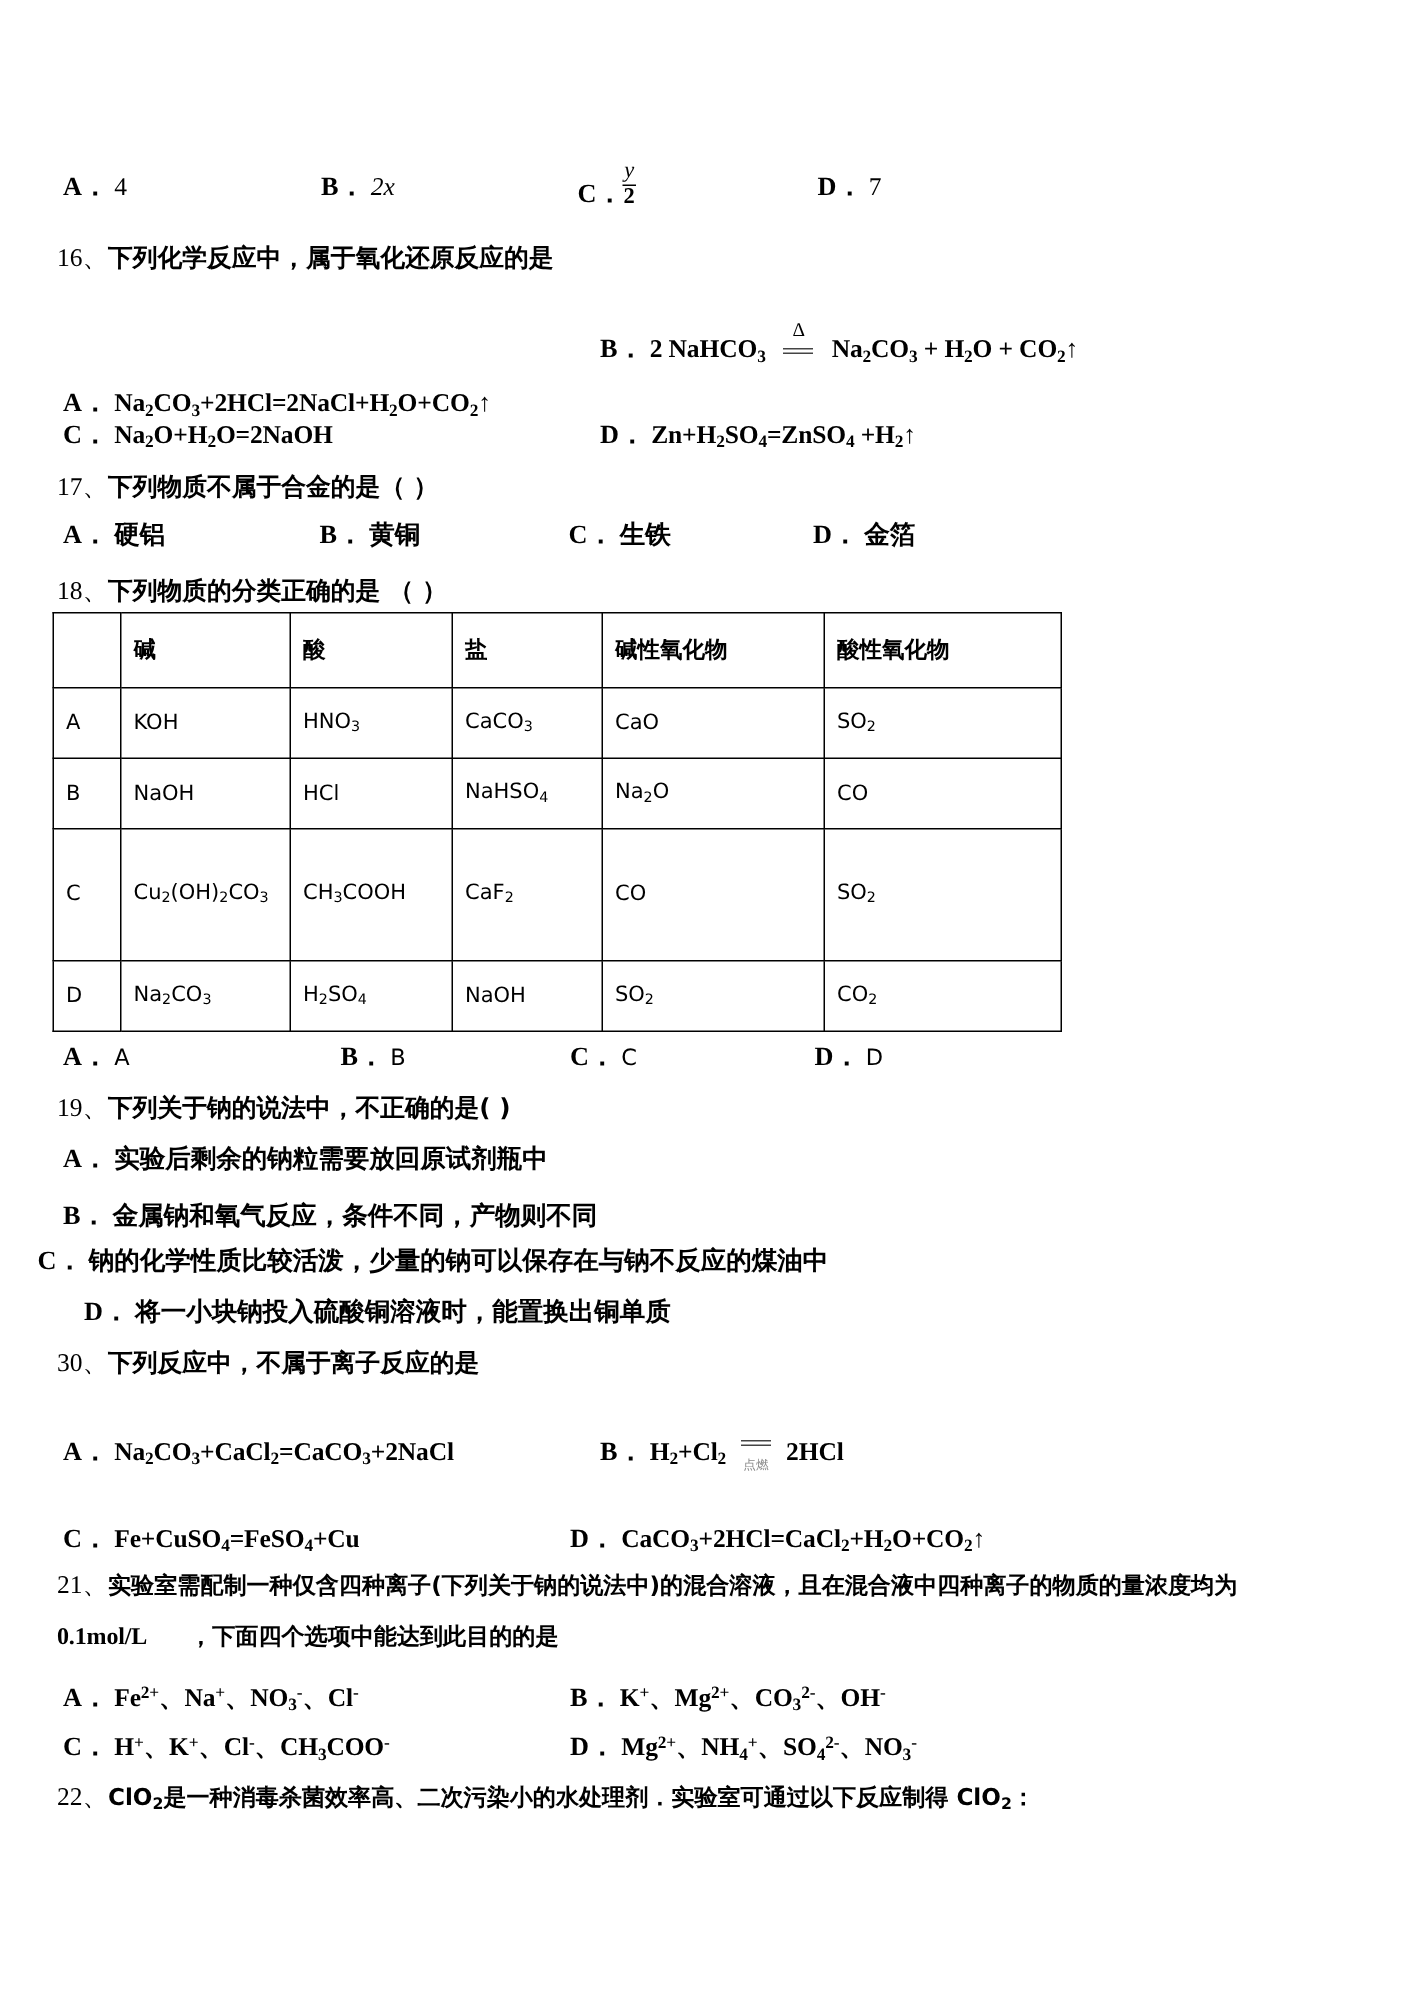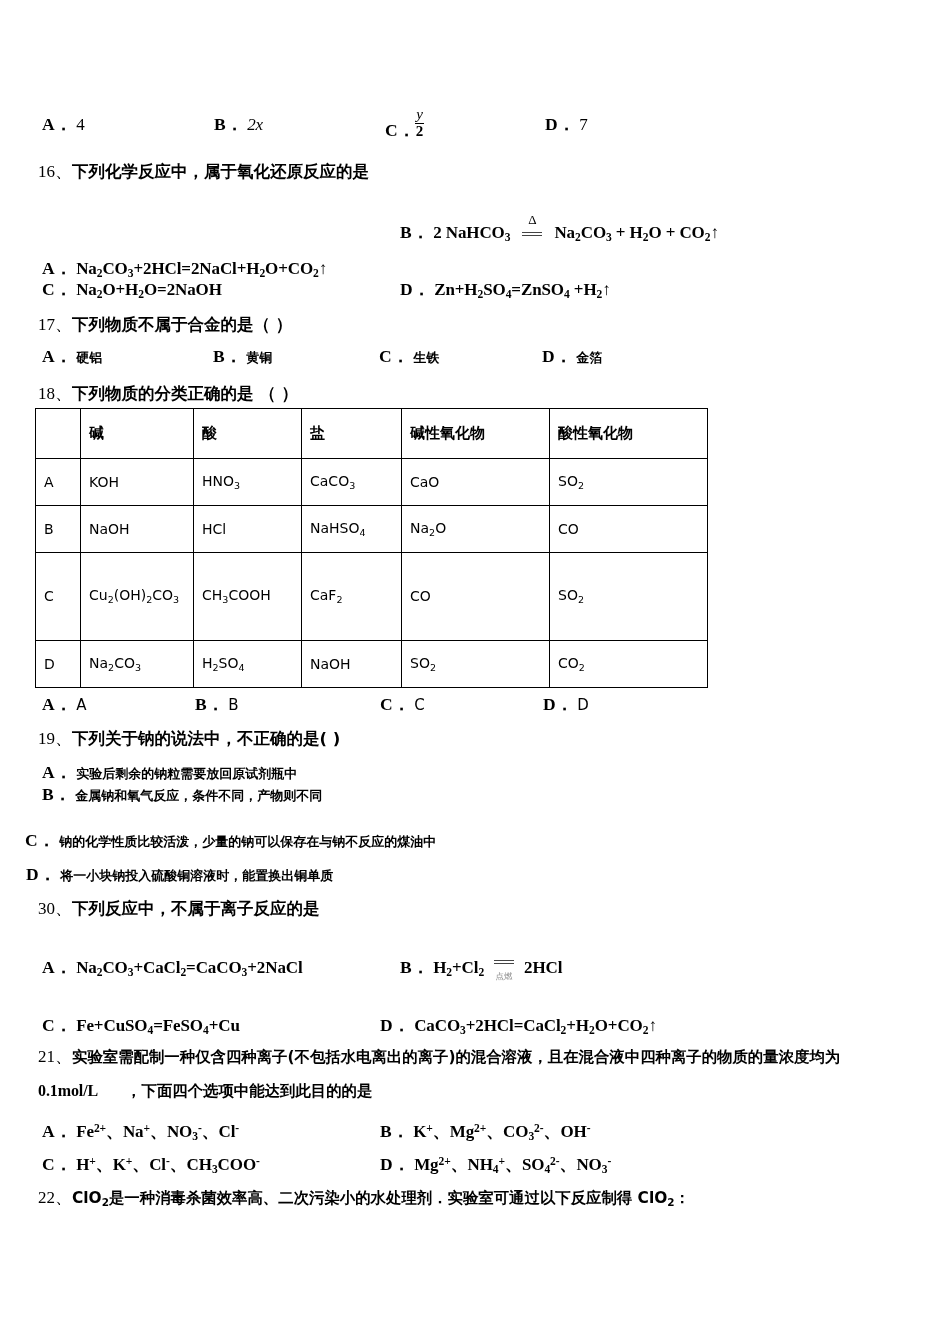--- a/index.html
+++ b/index.html
@@ -56,21 +56,21 @@
     position: absolute;
     left: 38px;
     white-space: nowrap;
   }
   .qline .cn { font-size: 16.5px; text-align: right; }
 
   .opt {
     position: absolute;
     white-space: nowrap;
   }
-  .opt .cn { font-size: 13px; }
+  .opt .cn { font-size: 17px; }
 
   
   .frac {
     display: inline-block;
     vertical-align: -0.35em;
     text-align: center;
     font-family: "Liberation Serif", serif;
     font-size: 15px;
     line-height: 1.05;
     position: relative;
@@ -278,45 +278,45 @@
           <td class="chem">CO<sub>2</sub></td>
         </tr>
       </tbody>
     </table>
   </div>
 
   <div class="row" style="top:692px;">
     <span class="opt" style="left:42px;">
       <span class="opt-label">A．</span><span class="formula" style="font-family:'DejaVu Sans',sans-serif;font-weight:normal;font-size:15px;padding-left:4px;">A</span>
     </span>
-    <span class="opt" style="left:195px;">
+    <span class="opt" style="left:227px;">
       <span class="opt-label">B．</span><span class="formula" style="font-family:'DejaVu Sans',sans-serif;font-weight:normal;font-size:15px;padding-left:4px;">B</span>
     </span>
     <span class="opt" style="left:380px;">
       <span class="opt-label">C．</span><span class="formula" style="font-family:'DejaVu Sans',sans-serif;font-weight:normal;font-size:15px;padding-left:4px;">C</span>
     </span>
     <span class="opt" style="left:543px;">
       <span class="opt-label">D．</span><span class="formula" style="font-family:'DejaVu Sans',sans-serif;font-weight:normal;font-size:15px;padding-left:4px;">D</span>
     </span>
   </div>
 
   <div class="qline" style="top:727px;">
     <span class="qnum">19、</span><span class="cn">下列关于钠的说法中，不正确的是(  )</span>
   </div>
 
   <div class="opt" style="left:42px; top:760px;">
     <span class="opt-label">A．</span><span class="cn" style="padding-left:4px;">实验后剩余的钠粒需要放回原试剂瓶中</span>
   </div>
-  <div class="opt" style="left:42px; top:782px;">
+  <div class="opt" style="left:42px; top:798px;">
     <span class="opt-label">B．</span><span class="cn" style="padding-left:4px;">金属钠和氧气反应，条件不同，产物则不同</span>
   </div>
   <div class="opt" style="left:25px; top:828px;">
     <span class="opt-label">C．</span><span class="cn" style="padding-left:4px;">钠的化学性质比较活泼，少量的钠可以保存在与钠不反应的煤油中</span>
   </div>
-  <div class="opt" style="left:26px; top:862px;">
+  <div class="opt" style="left:56px; top:862px;">
     <span class="opt-label">D．</span><span class="cn" style="padding-left:4px;">将一小块钠投入硫酸铜溶液时，能置换出铜单质</span>
   </div>
 
   <div class="qline" style="top:897px;">
     <span class="qnum">30、</span><span class="cn">下列反应中，不属于离子反应的是</span>
   </div>
 
   <div class="row" style="top:955px;">
     <span class="opt" style="left:42px;">
       <span class="opt-label">A．</span><span class="formula" style="padding-left:4px;">Na<sub>2</sub>CO<sub>3</sub>+CaCl<sub>2</sub>=CaCO<sub>3</sub>+2NaCl</span>
@@ -329,21 +329,21 @@
   <div class="row" style="top:1013px;">
     <span class="opt" style="left:42px;">
       <span class="opt-label">C．</span><span class="formula" style="padding-left:4px;">Fe+CuSO<sub>4</sub>=FeSO<sub>4</sub>+Cu</span>
     </span>
     <span class="opt" style="left:380px;">
       <span class="opt-label">D．</span><span class="formula" style="padding-left:4px;">CaCO<sub>3</sub>+2HCl=CaCl<sub>2</sub>+H<sub>2</sub>O+CO<sub>2</sub>↑</span>
     </span>
   </div>
 
   <div class="qline" style="top:1045px;">
-    <span class="qnum">21、</span><span class="cn" style="font-size:15.4px;">实验室需配制一种仅含四种离子(不包括水电离出的离子)的混合溶液，且在混合液中四种离子的物质的量浓度均为</span>
+    <span class="qnum">21、</span><span class="cn" style="font-size:15.4px;">实验室需配制一种仅含四种离子(下列关于钠的说法中)的混合溶液，且在混合液中四种离子的物质的量浓度均为</span>
   </div>
   <div class="qline" style="top:1081px;">
     <span class="formula" style="font-size:16px;">0.1mol/L</span><span class="cn" style="font-size:15.4px;margin-left:28px;">，下面四个选项中能达到此目的的是</span>
   </div>
 
   <div class="row" style="top:1119px;">
     <span class="opt" style="left:42px;">
       <span class="opt-label">A．</span><span class="formula" style="padding-left:4px;">Fe<sup>2+</sup>、Na<sup>+</sup>、NO<sub>3</sub><sup>-</sup>、Cl<sup>-</sup></span>
     </span>
     <span class="opt" style="left:380px;">

